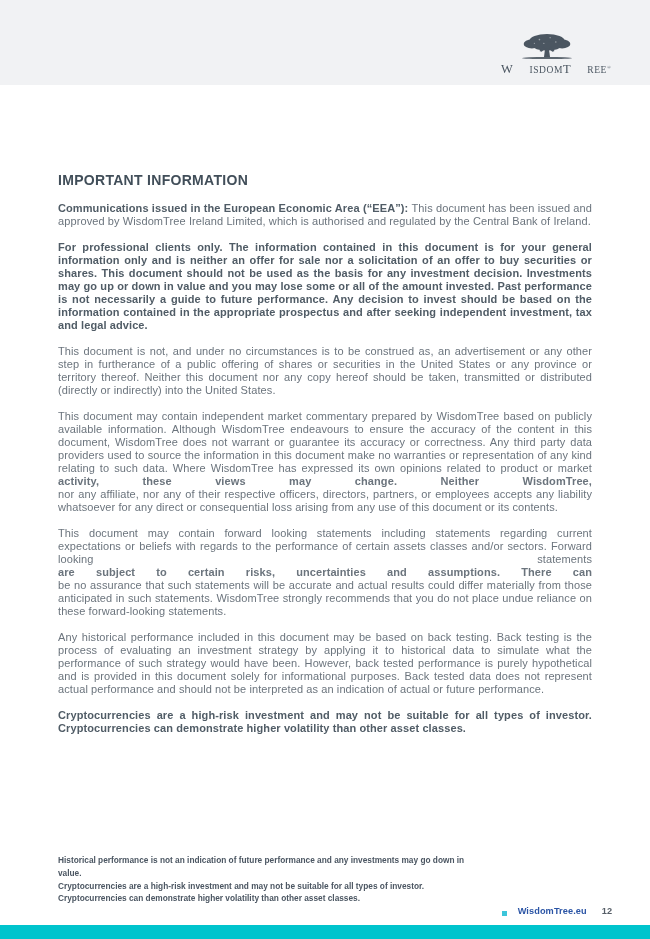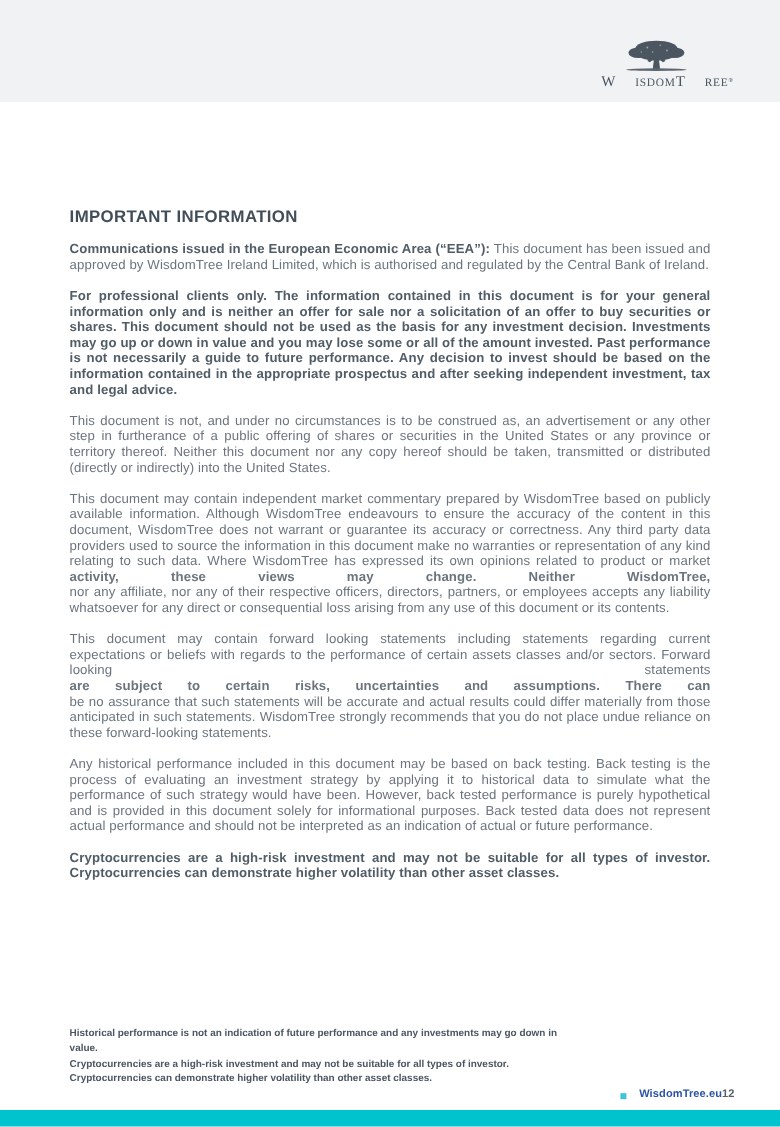--- a/index.html
+++ b/index.html
@@ -82,20 +82,21 @@
     background:#3cc5da;
     margin-right:11px;
   }
   .website {
     font-size:9.2px; font-weight:bold;
     color:#2a54a5;
     text-decoration:none;
     letter-spacing:0.1px;
   }
   .pagenum {
+    margin-left:15px;
     font-size:9.2px; font-weight:bold;
     color:#565e67;
   }
   .bottom-bar {
     position:absolute; left:0; bottom:0;
     width:650px; height:14px;
     background:#00c4cd;
   }
 </style>
 </head>

